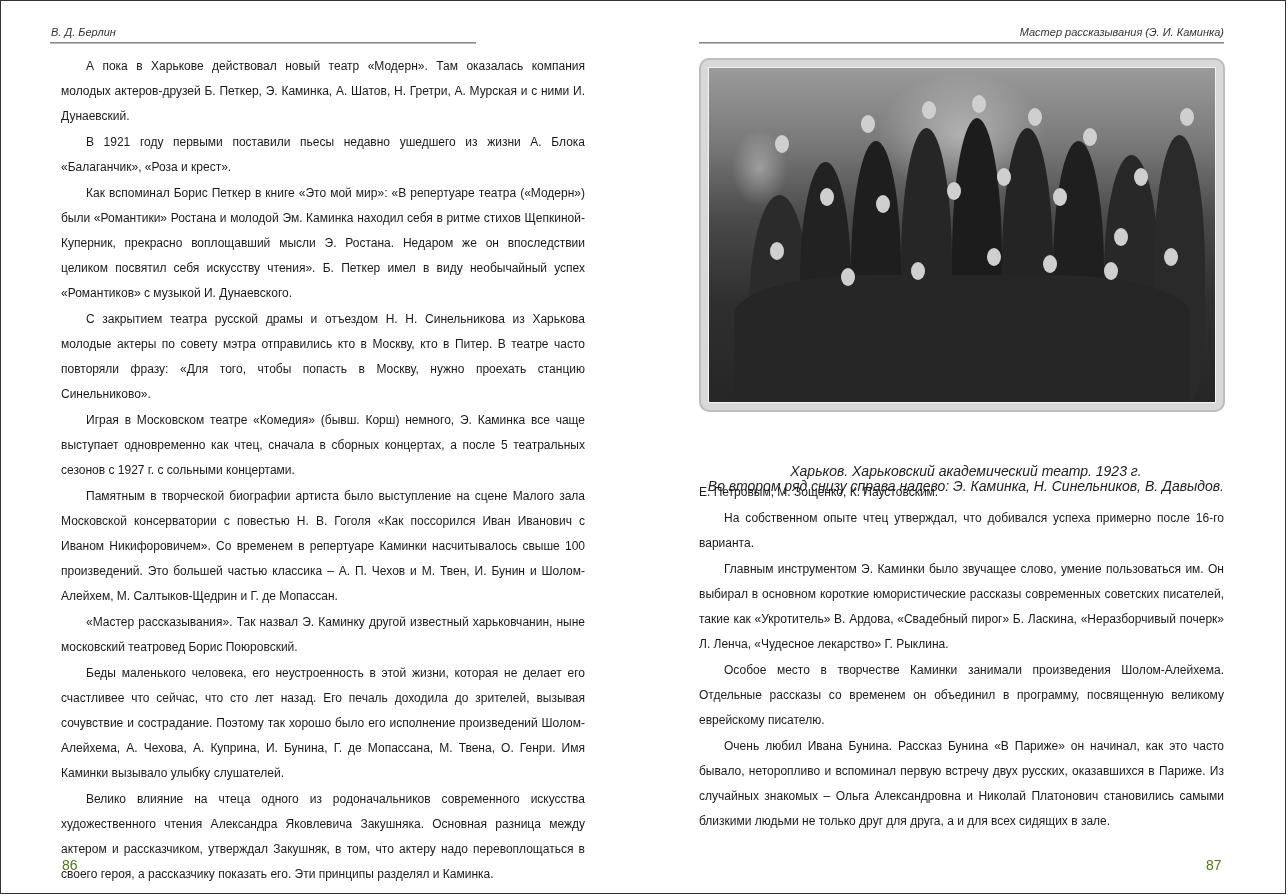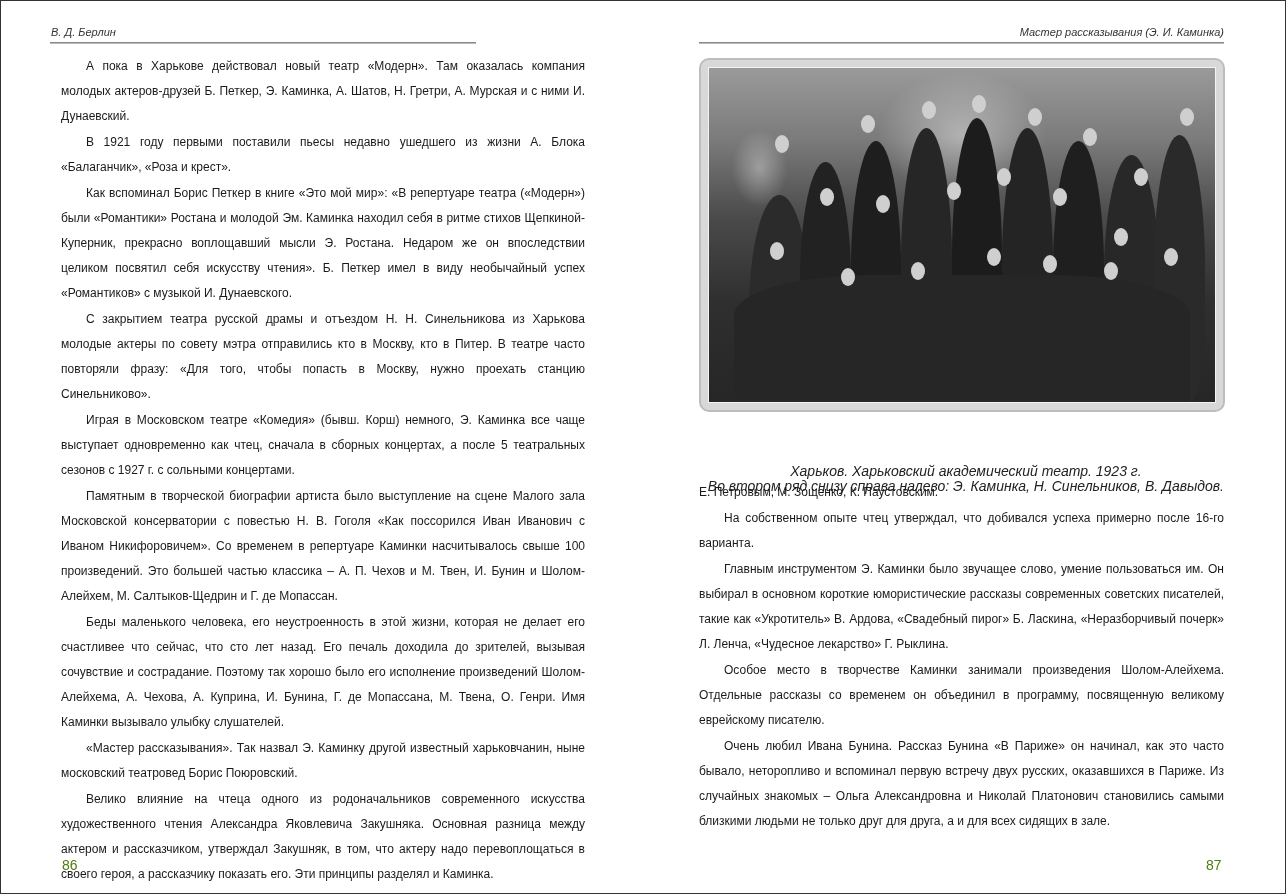--- a/index.html
+++ b/index.html
@@ -63,22 +63,22 @@
 <div class="page page-left">
   <div class="running-head">В. Д. Берлин</div>
   <div class="head-rule"></div>
   <div class="text-col">
     <p>А пока в Харькове действовал новый театр «Модерн». Там оказалась компания молодых актеров-друзей Б. Петкер, Э. Каминка, А. Шатов, Н. Гре­три, А. Мурская и с ними И. Дунаевский.</p>
     <p>В 1921 году первыми поставили пьесы недавно ушедшего из жизни А. Блока «Балаганчик», «Роза и крест».</p>
     <p>Как вспоминал Борис Петкер в книге «Это мой мир»: «В репертуаре театра («Модерн») были «Романтики» Ростана и молодой Эм. Каминка на­ходил себя в ритме стихов Щепкиной-Куперник, прекрасно воплощавший мысли Э. Ростана. Недаром же он впоследствии целиком посвятил себя искусству чтения». Б. Петкер имел в виду необычайный успех «Романти­ков» с музыкой И. Дунаевского.</p>
     <p>С закрытием театра русской драмы и отъездом Н. Н. Синельникова из Харькова молодые актеры по совету мэтра отправились кто в Москву, кто в Питер. В театре часто повторяли фразу: «Для того, чтобы попасть в Мо­скву, нужно проехать станцию Синельниково».</p>
     <p>Играя в Московском театре «Комедия» (бывш. Корш) немного, Э. Ка­минка все чаще выступает одновременно как чтец, сначала в сборных кон­цертах, а после 5 театральных сезонов с 1927 г. с сольными концертами.</p>
     <p>Памятным в творческой биографии артиста было выступление на сце­не Малого зала Московской консерватории с повестью Н. В. Гоголя «Как поссорился Иван Иванович с Иваном Никифоровичем». Со временем в репертуаре Каминки насчитывалось свыше 100 произведений. Это боль­шей частью классика – А. П. Чехов и М. Твен, И. Бунин и Шолом-Алейхем, М. Салтыков-Щедрин и Г. де Мопассан.</p>
+    <p>«Мастер рассказывания». Так назвал Э. Каминку другой известный харьковчанин, ныне московский театровед Борис Поюровский.</p>
     <p>Беды маленького человека, его неустроенность в этой жизни, которая не делает его счастливее что сейчас, что сто лет назад. Его печаль доходи­ла до зрителей, вызывая сочувствие и сострадание. Поэтому так хорошо было его исполнение произведений Шолом-Алейхема, А. Чехова, А. Купри­на, И. Бунина, Г. де Мопассана, М. Твена, О. Генри. Имя Каминки вызывало улыбку слушателей.</p>
-    <p>«Мастер рассказывания». Так назвал Э. Каминку другой известный харьковчанин, ныне московский театровед Борис Поюровский.</p>
     <p>Велико влияние на чтеца одного из родоначальников современного искусства художественного чтения Александра Яковлевича Закушняка. Основная разница между актером и рассказчиком, утверждал Закушняк, в том, что актеру надо перевоплощаться в своего героя, а рассказчику по­казать его. Эти принципы разделял и Каминка.</p>
   </div>
   <div class="page-number">86</div>
 </div>
 
 <div class="page page-right">
   <div class="running-head">Мастер рассказывания (Э. И. Каминка)</div>
   <div class="head-rule"></div>
 
   <div class="photo-frame">

